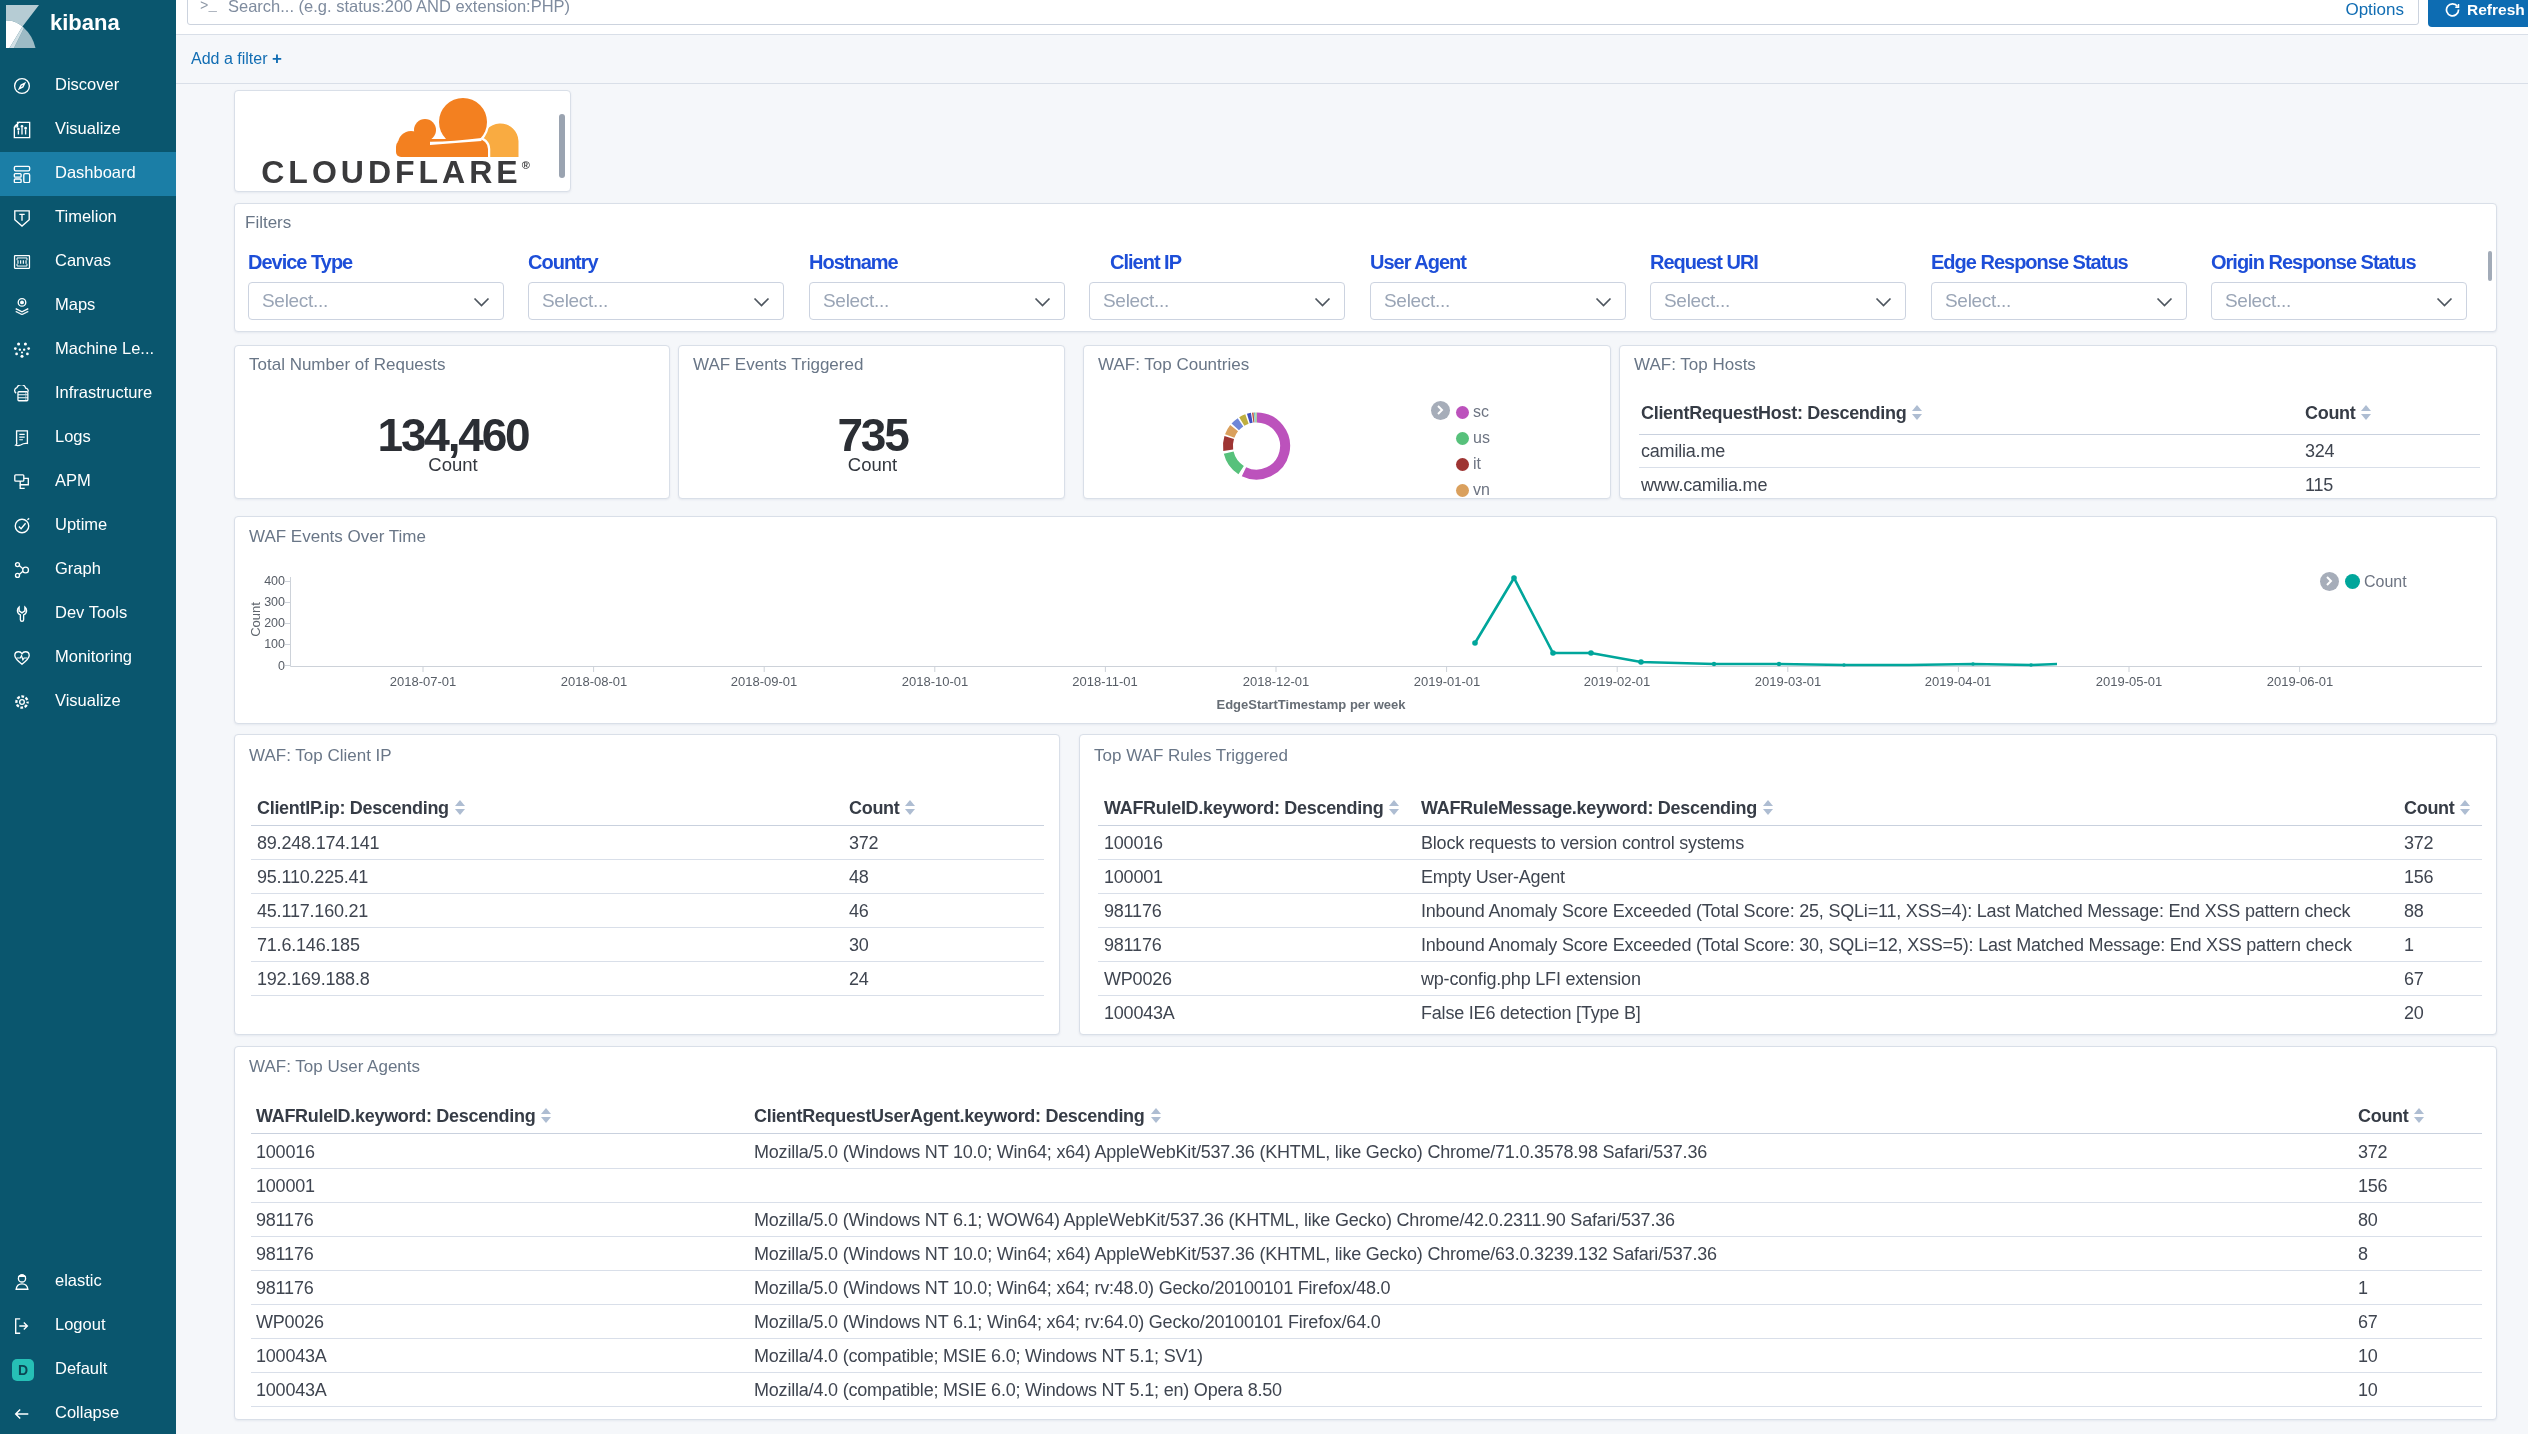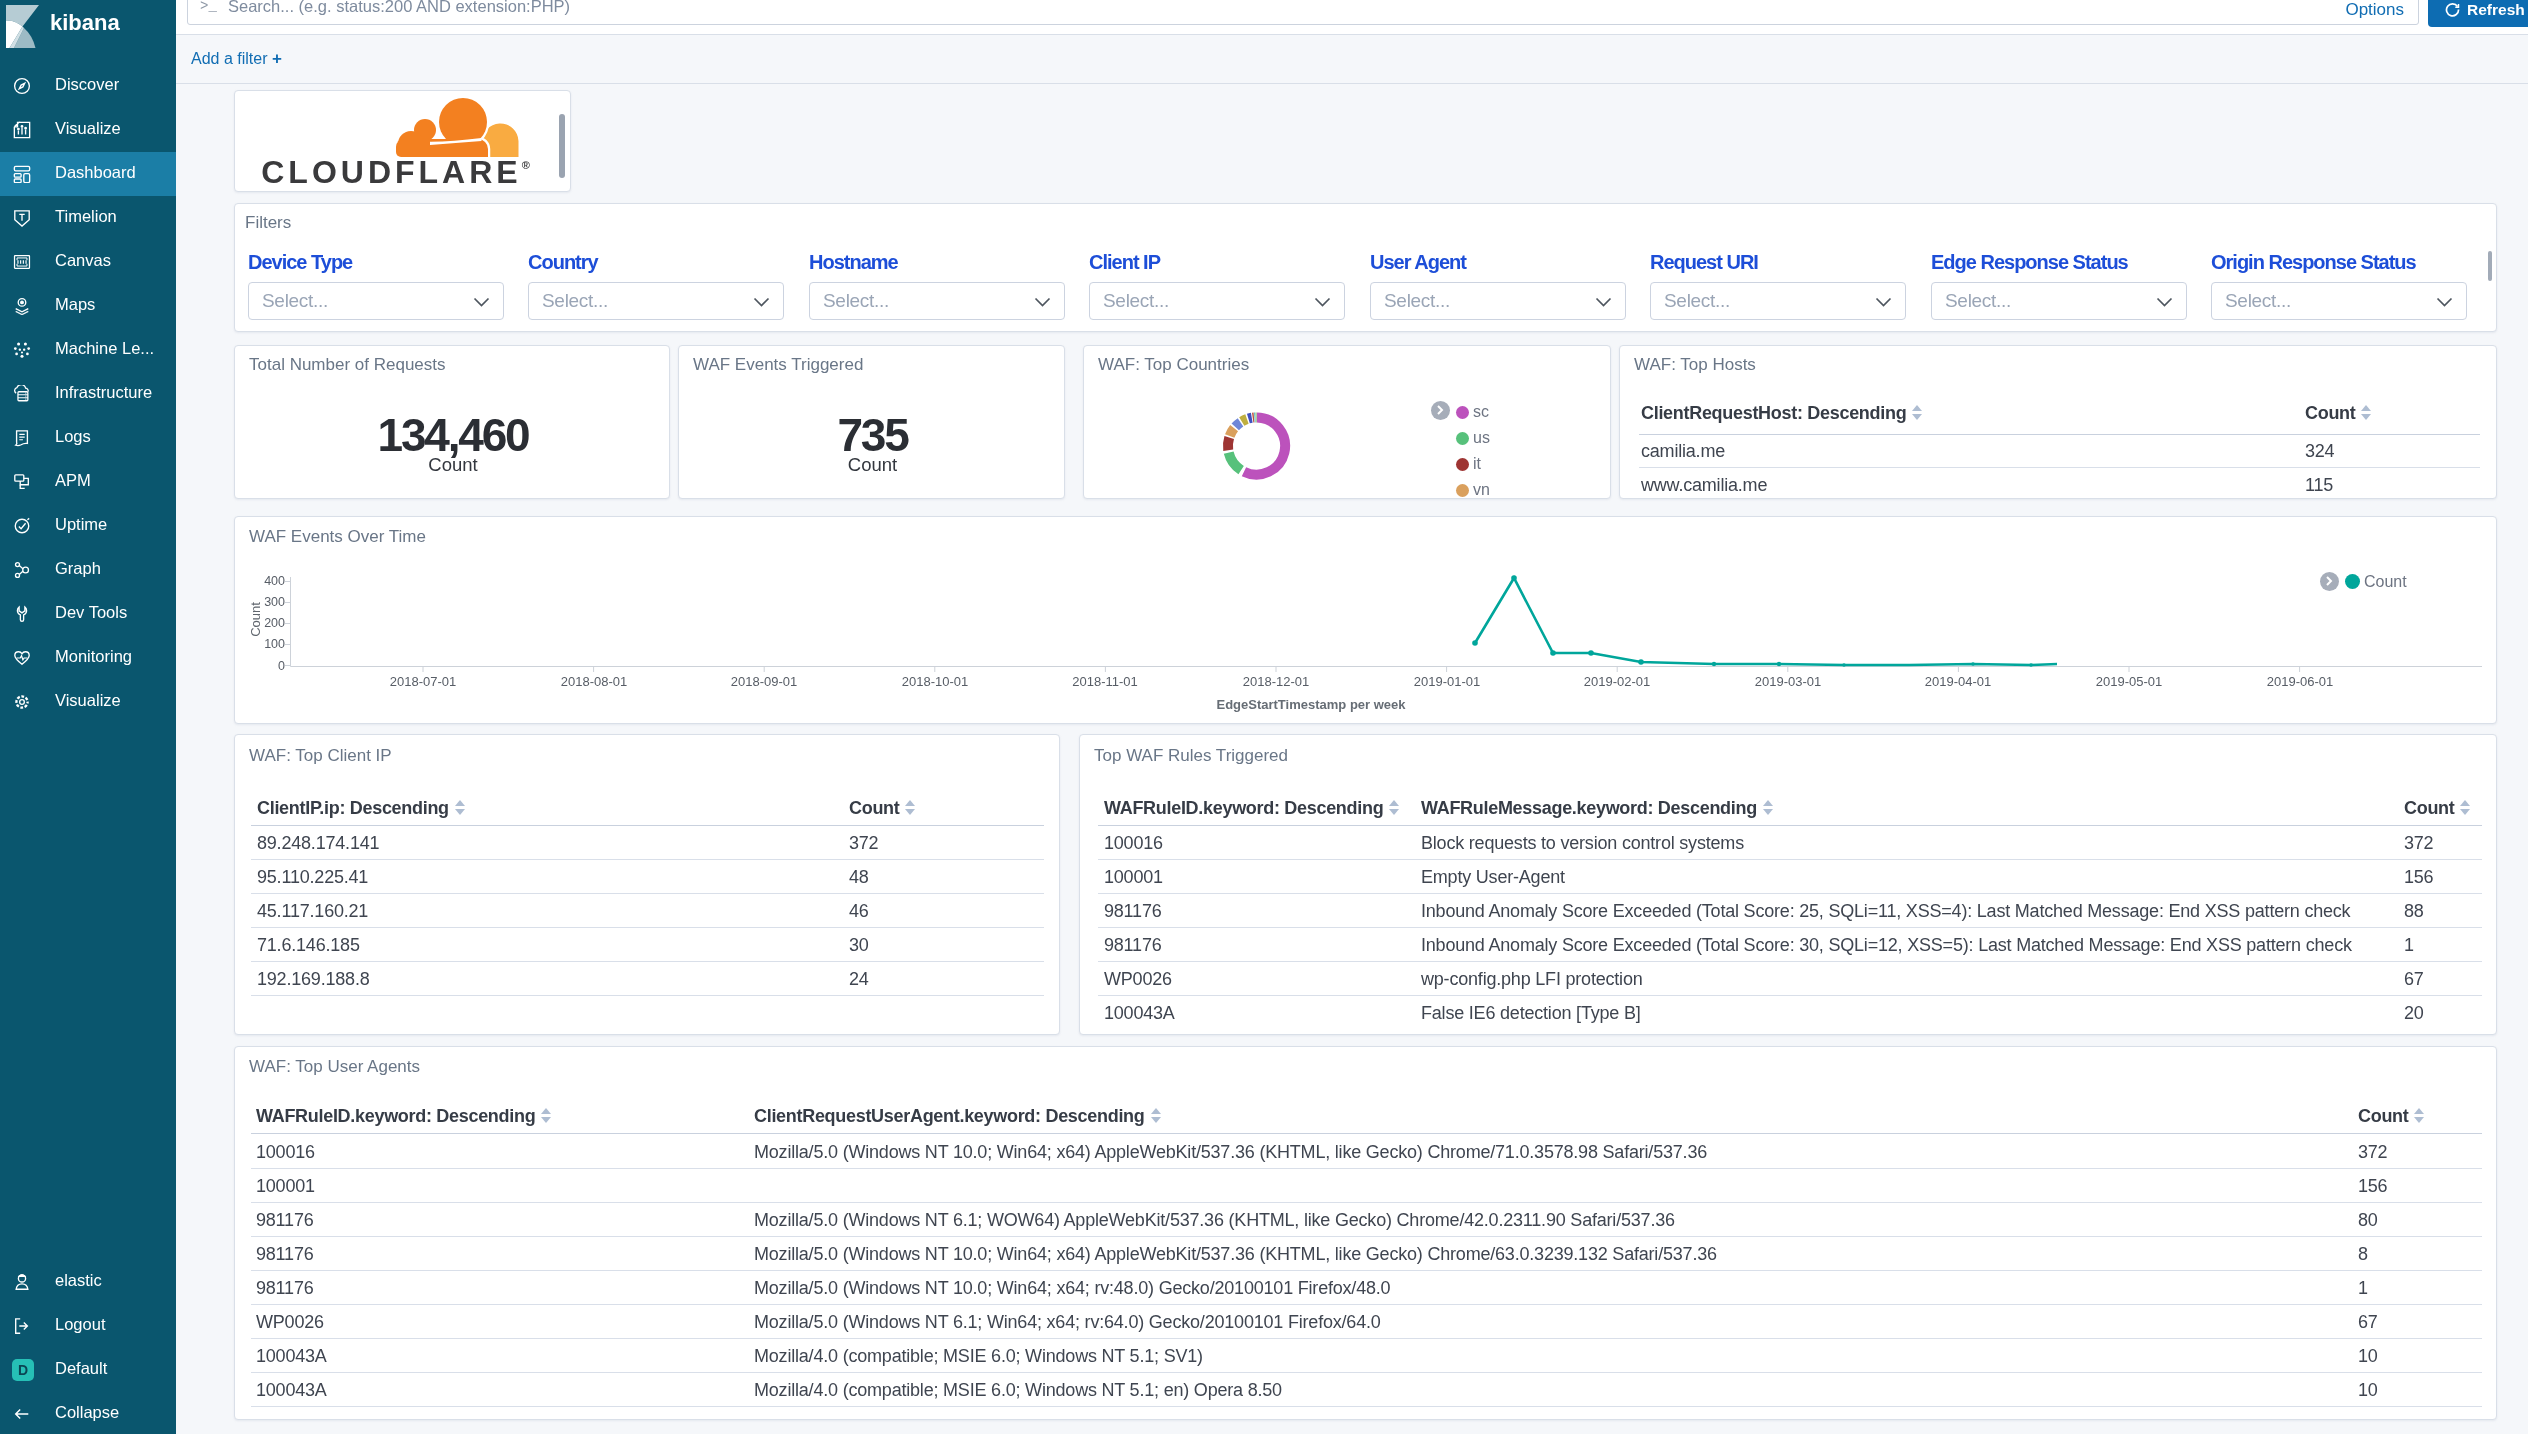--- a/index.html
+++ b/index.html
@@ -257,21 +257,21 @@
     </svg>
     <div class="abs" style="left:-8px;top:63px;width:337px;text-align:center;font-size:32px;font-weight:800;letter-spacing:4px;color:#3a3a3c;">CLOUDFLARE<span style="font-size:11px;vertical-align:14px;letter-spacing:0;">®</span></div>
     <div class="scrollbar" style="left:324px;top:23px;width:6px;height:64px;background:#9aa3b0;"></div>
   </div>
 
   <div class="panel" id="filtersPanel" style="left:234px;top:203px;width:2263px;height:129px;">
     <div class="ptitle" style="left:10px;top:9px;">Filters</div>
     <div class="flabel" style="left:13px;top:47px;">Device Type</div>
     <div class="flabel" style="left:293px;top:47px;">Country</div>
     <div class="flabel" style="left:574px;top:47px;">Hostname</div>
-    <div class="flabel" style="left:854px;top:47px;text-align:right;">Client IP</div>
+    <div class="flabel" style="left:875px;top:47px;text-align:right;">Client IP</div>
     <div class="flabel" style="left:1135px;top:47px;">User Agent</div>
     <div class="flabel" style="left:1415px;top:47px;">Request URI</div>
     <div class="flabel" style="left:1696px;top:47px;">Edge Response Status</div>
     <div class="flabel" style="left:1976px;top:47px;">Origin Response Status</div>
     <div class="fselect" style="left:13px;top:78px;">
         <div class="sph">Select...</div>
         <svg width="17" height="10" viewBox="0 0 17 10" fill="none" stroke="#4e565f" stroke-width="1.7">
           <path d="M1.5 1.5 L8.5 8.5 L15.5 1.5"></path>
         </svg>
       </div>
@@ -468,21 +468,21 @@
     <div class="rline" style="left:18px;top:158px;width:1384px;"></div>
     <div class="td" style="left:24px;top:166px;">981176</div>
       <div class="td" style="left:341px;top:166px;">Inbound Anomaly Score Exceeded (Total Score: 25, SQLi=11, XSS=4): Last Matched Message: End XSS pattern check</div>
       <div class="td" style="left:1324px;top:166px;">88</div>
     <div class="rline" style="left:18px;top:192px;width:1384px;"></div>
     <div class="td" style="left:24px;top:200px;">981176</div>
       <div class="td" style="left:341px;top:200px;">Inbound Anomaly Score Exceeded (Total Score: 30, SQLi=12, XSS=5): Last Matched Message: End XSS pattern check</div>
       <div class="td" style="left:1324px;top:200px;">1</div>
     <div class="rline" style="left:18px;top:226px;width:1384px;"></div>
     <div class="td" style="left:24px;top:234px;">WP0026</div>
-      <div class="td" style="left:341px;top:234px;">wp-config.php LFI protection</div>
+      <div class="td" style="left:341px;top:234px;">wp-config.php LFI extension</div>
       <div class="td" style="left:1324px;top:234px;">67</div>
     <div class="rline" style="left:18px;top:260px;width:1384px;"></div>
     <div class="td" style="left:24px;top:268px;">100043A</div>
       <div class="td" style="left:341px;top:268px;">False IE6 detection [Type B]</div>
       <div class="td" style="left:1324px;top:268px;">20</div>
   </div>
 
   <div class="panel" id="uaPanel" style="left:234px;top:1046px;width:2263px;height:374px;">
     <div class="ptitle" style="left:14px;top:10px;">WAF: Top User Agents</div>
     <div class="th" style="left:21px;top:59px;">WAFRuleID.keyword: Descending<span class="sorti"><i class="up"></i><i class="dn"></i></span></div>

